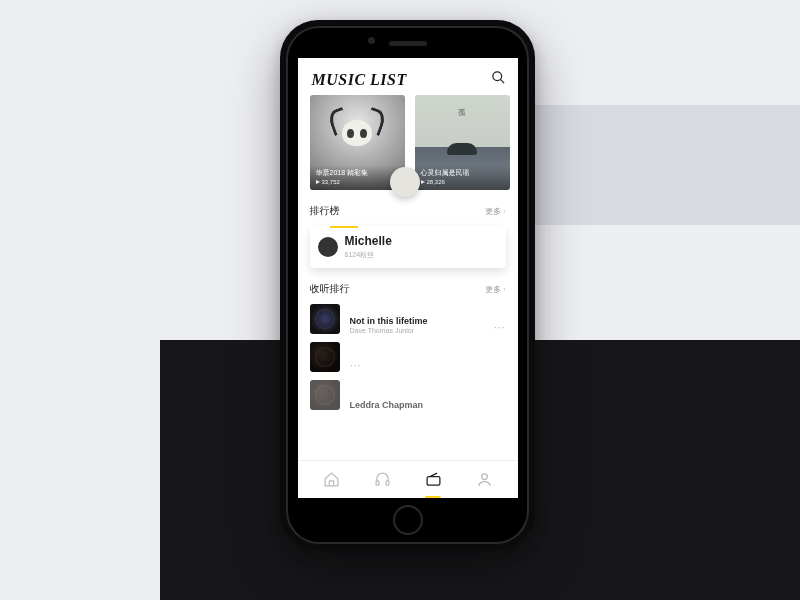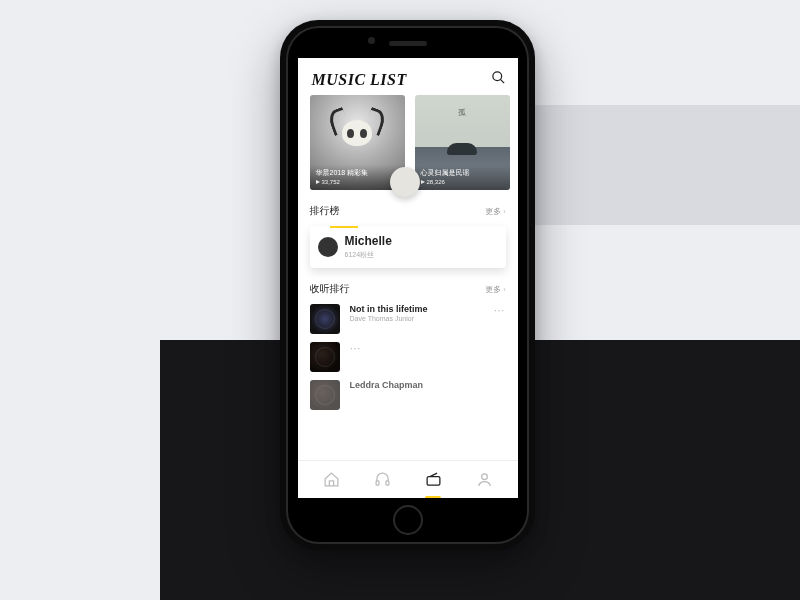--- a/index.html
+++ b/index.html
@@ -212,21 +212,21 @@
     width: 20px; height: 20px;
     border-radius: 50%;
     background: #333;
     flex-shrink: 0;
   }
   .avatar.two { background: linear-gradient(135deg,#dcd9d2,#b0a89c); }
   .artist-name { font-size: 12px; font-weight: 600; color: #222; }
   .artist-fans { font-size: 7px; color: #aaa; margin-top: 2px; }
   .track-list { display: flex; flex-direction: column; gap: 8px; }
   .track {
-    display: flex; align-items: flex-start; gap: 10px;
+    display: flex; align-items: flex-end; gap: 10px;
   }
   .track-cover {
     width: 30px; height: 30px;
     border-radius: 3px;
     background: radial-gradient(circle at 50% 50%, #3a3e66 0%, #111 70%);
     flex-shrink: 0;
     position: relative;
   }
   .track-cover::after {
     content: ""; position: absolute; inset: 5px;

